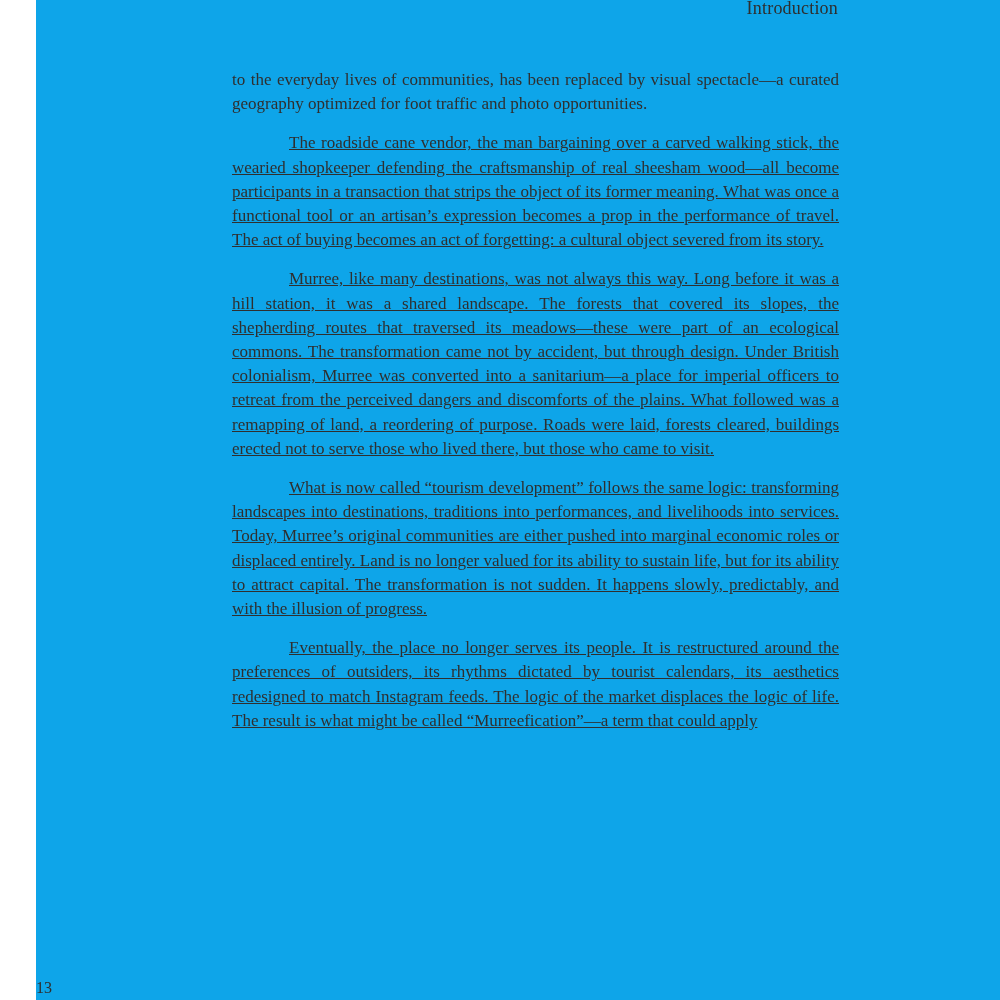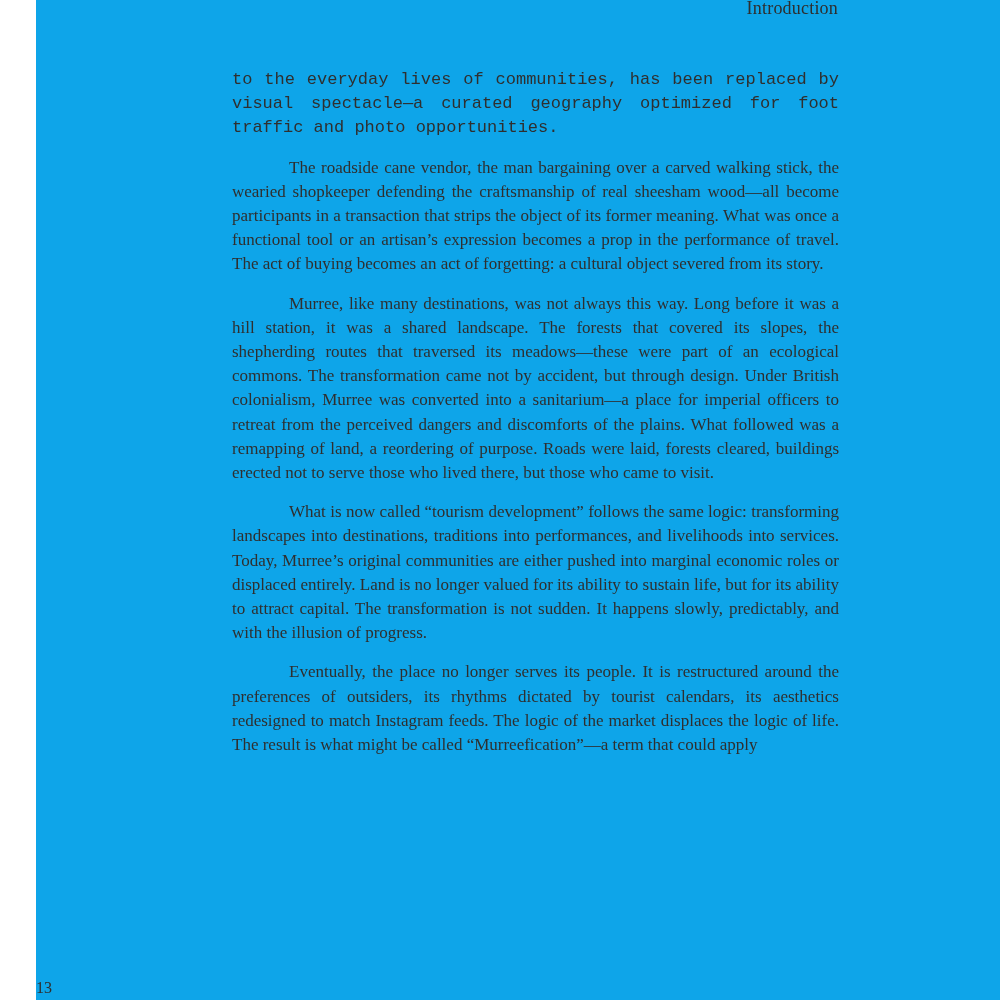--- a/index.html
+++ b/index.html
@@ -35,24 +35,24 @@
     font-size: 17px;
     line-height: 24.2px;
     color: #2f2f2f;
   }
   .body-text p {
     text-indent: 57px;
     margin: 0;
   }
   .body-text p + p {
     margin-top: 15px;
+    text-decoration: underline;
   }
   .body-text p.continuation {
     text-indent: 0;
-    font-family: Liberation Mono, monospace;
   }
   .page-number {
     position: absolute;
     bottom: 3px;
     left: 0;
     width: 100%;
     text-align: left;
     font-size: 16px;
     color: #2e2e2e;
   }

